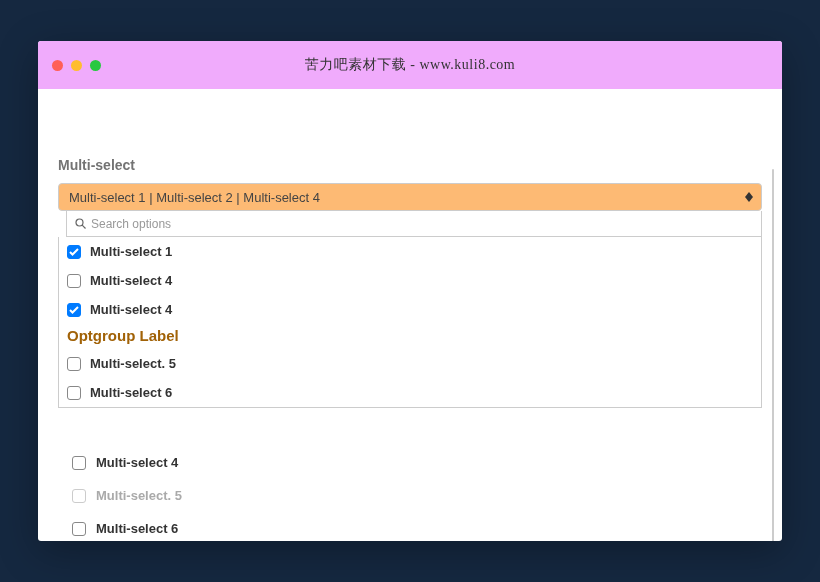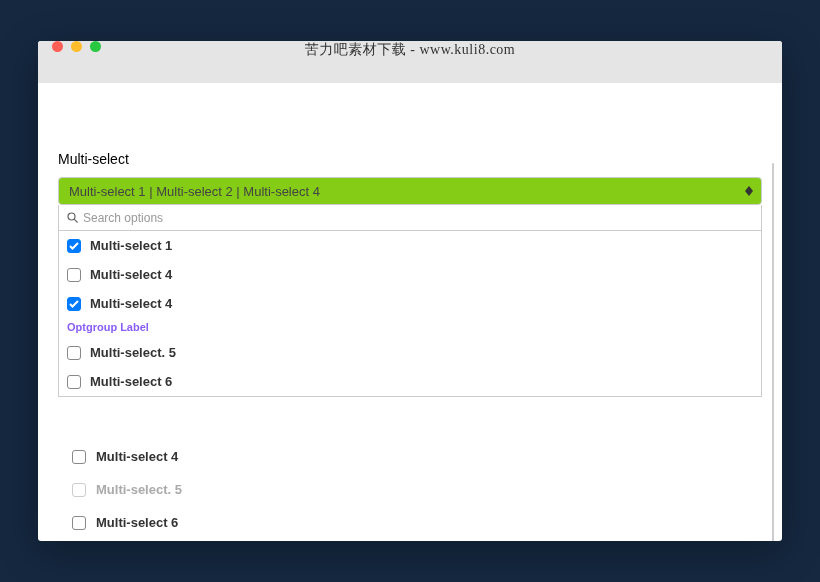--- a/index.html
+++ b/index.html
@@ -15,23 +15,24 @@
     .window {
       width: 744px;
       height: 500px;
       background: #fff;
       border-radius: 3px;
       box-shadow: 0 10px 40px rgba(0,0,0,0.3);
       overflow: hidden;
       position: relative;
     }
     .titlebar {
-      height: 42px;
-      background: #e5e5e5;
-      display: flex;
+      height: 48px;
+      background: #f0abfc;
+      display: flex;
+      align-items: center;
       position: relative;
     }
     .traffic-lights {
       display: flex;
       gap: 8px;
       padding-left: 14px;
     }
     .dot {
       width: 11px;
       height: 11px;
@@ -58,79 +59,80 @@
     .scroll-track {
       position: absolute;
       right: 8px;
       top: 80px;
       width: 2px;
       height: 400px;
       background: #ccc;
       border-radius: 1px;
     }
     .label {
-      font-weight: 400;
+      font-weight: 700;
       font-size: 14px;
-      color: #000000;
+      color: #737373;
       margin-bottom: 10px;
     }
     .select-box {
       border: 1px solid #ccc;
       border-radius: 4px;
       height: 28px;
       display: flex;
       align-items: center;
       padding: 0 10px;
       font-size: 13px;
       color: #444;
       position: relative;
-      background: #84cc16;
+      background: #fdba74;
     }
     .select-arrows {
       position: absolute;
       right: 8px;
       display: flex;
       flex-direction: column;
       gap: 0;
       line-height: 0;
     }
     .select-arrows svg { display: block; }
     .search-box {
       border: 1px solid #ccc;
       border-top: none;
       height: 26px;
       display: flex;
       align-items: center;
       padding: 0 8px;
       font-size: 12px;
       color: #999;
       gap: 5px;
+      margin-left: 8px;
     }
     .search-box svg { flex-shrink: 0; }
     .dropdown-panel {
       border: 1px solid #ccc;
       border-top: none;
       background: #fff;
       position: relative;
       z-index: 10;
     }
     .option {
       display: flex;
       align-items: center;
       padding: 7px 8px;
       font-size: 13px;
       font-weight: 700;
       color: #333;
       gap: 9px;
     }
     .optgroup-label {
       padding: 3px 8px 5px 8px;
-      font-size: 11px;
-      font-weight: 700;
-      color: #8b5cf6;
+      font-size: 15px;
+      font-weight: 700;
+      color: #a16207;
     }
     .checkbox {
       width: 14px;
       height: 14px;
       border: 1px solid #888;
       border-radius: 3px;
       display: flex;
       align-items: center;
       justify-content: center;
       flex-shrink: 0;

